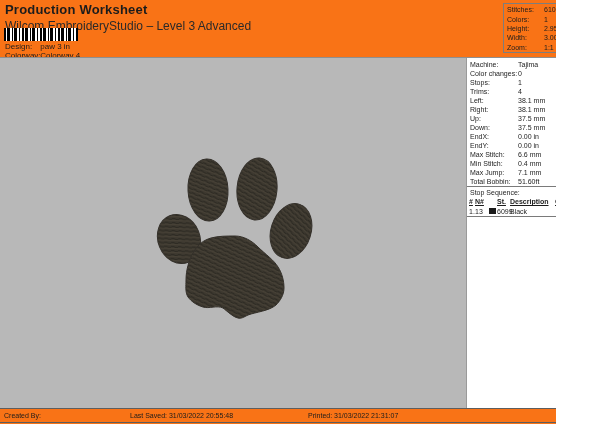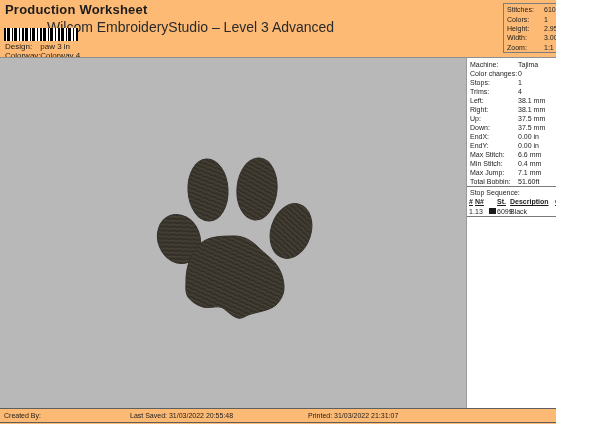--- a/index.html
+++ b/index.html
@@ -1,23 +1,23 @@
 <!DOCTYPE html>
 <html><head>
 <meta charset="utf-8">
 <style>
   html,body { margin:0; padding:0; background:#fff; }
   .page {
     position:relative; width:556px; height:424px; overflow:hidden;
-    background:#fdba74; color:#1c1c1c;
+    background:#f97316; color:#1c1c1c;
     font-family:"Liberation Sans", sans-serif;
   }
   
   .title { position:absolute; left:5px; top:2px; font-size:13px; font-weight:bold; letter-spacing:.2px; }
-  .subtitle { position:absolute; left:5px; top:19px; font-size:14px; color:#2a2a2a;margin-left:42px; }
+  .subtitle { position:absolute; left:5px; top:19px; font-size:12px; color:#2a2a2a; }
   .barcode {
     position:absolute; left:4px; top:28px; width:74px; height:13px;
     background:repeating-linear-gradient(90deg,
       #000 0 2px, #fff 2px 3px, #000 3px 6px, #fff 6px 8px,
       #000 8px 9px, #fff 9px 10px, #000 10px 13px, #fff 13px 15px,
       #000 15px 16px, #fff 16px 18px);
   }
   .kv { position:absolute; left:5px; font-size:8px; }
   .kv .k { display:inline-block; width:33px; }
   .kv-design { top:42px; }

